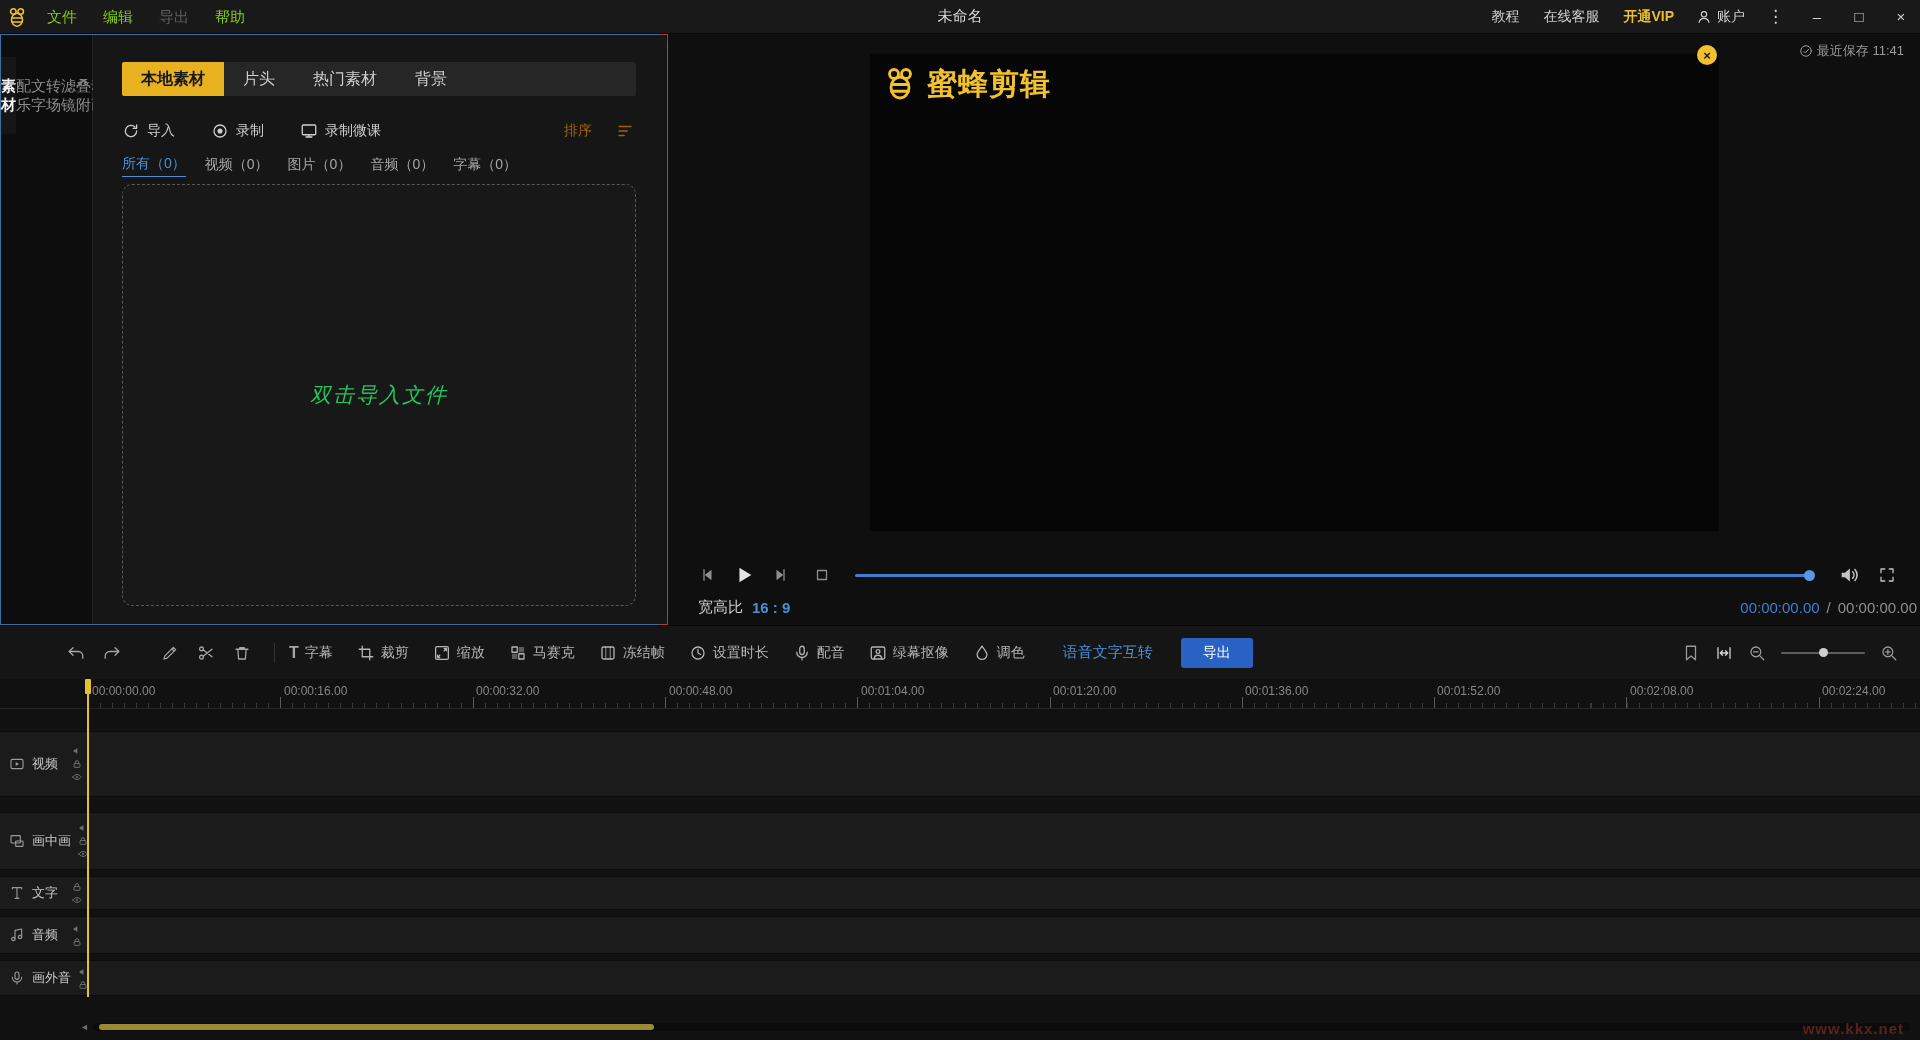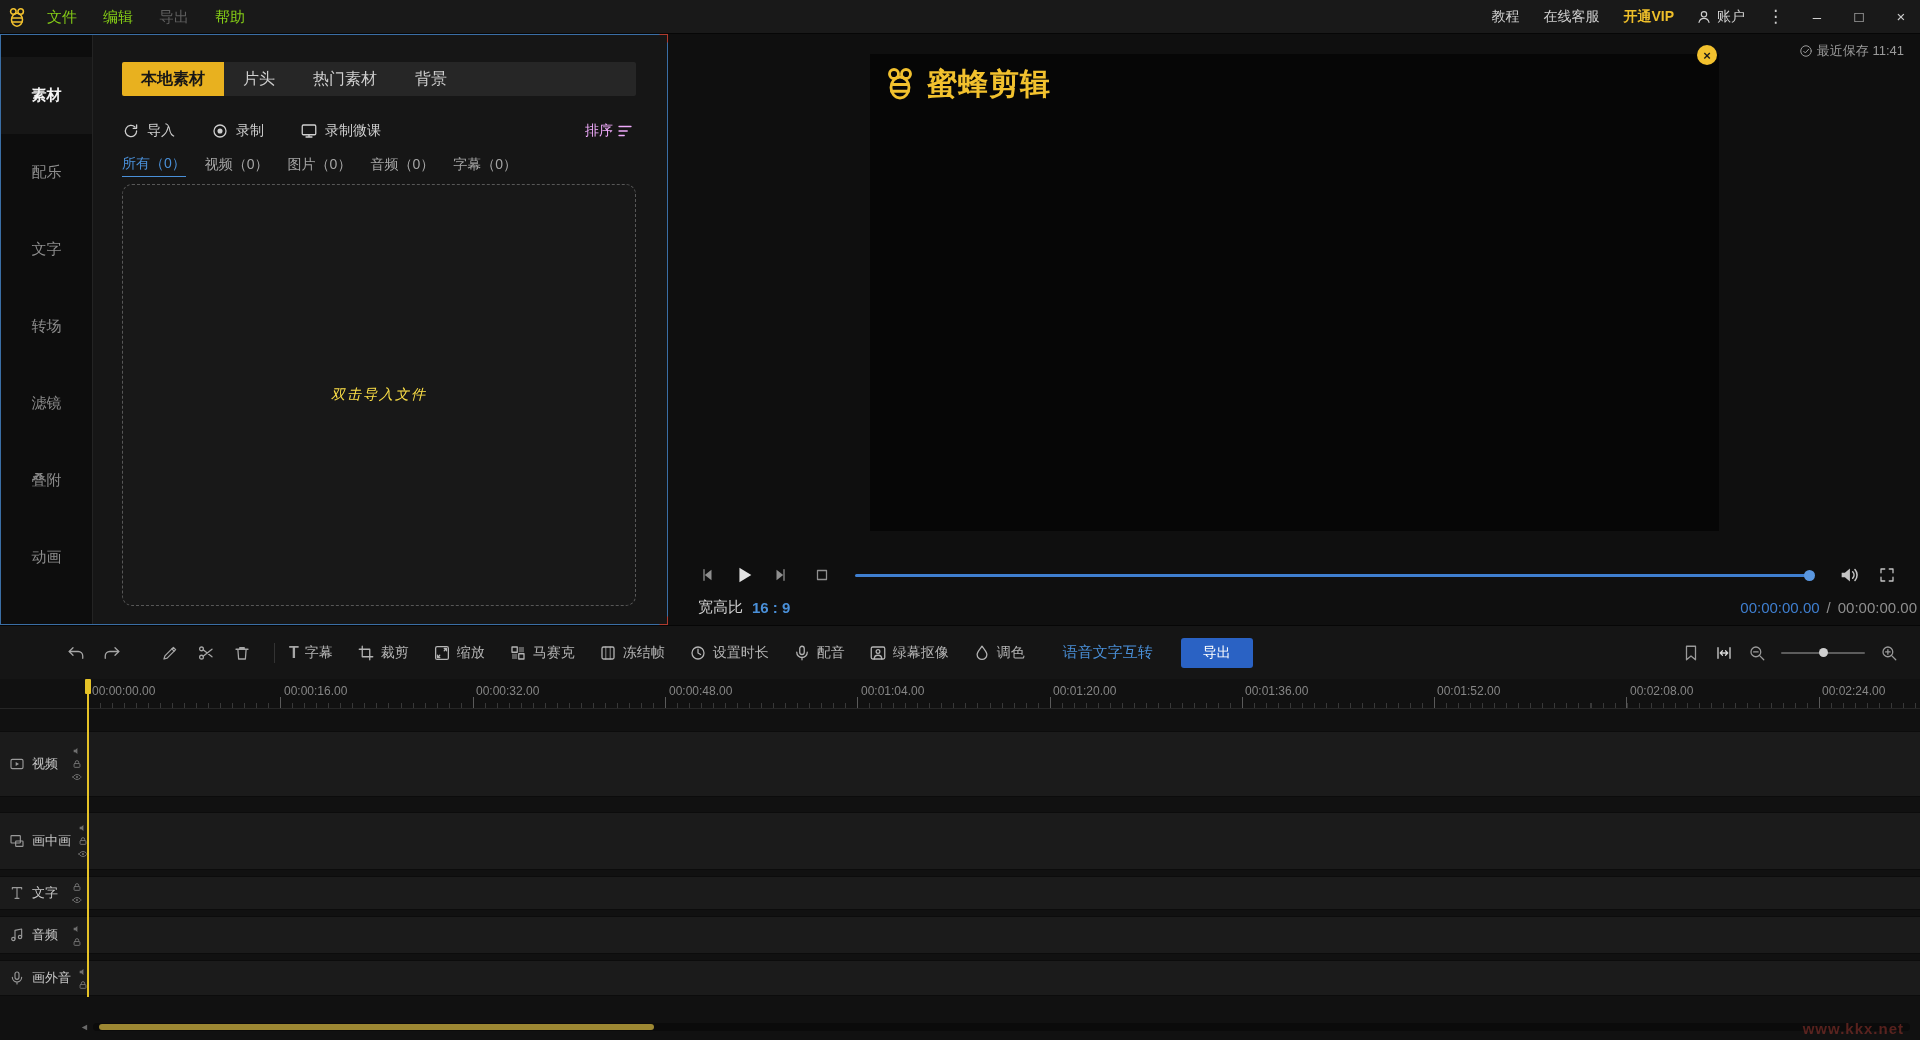--- a/index.html
+++ b/index.html
@@ -17,36 +17,36 @@
   .tb-link{font-size:14px;color:#cfcfcf;padding:0 10px}
   .tb-vip{font-size:14px;color:#efbf2a;padding:0 10px;font-weight:bold}
   .tb-account{display:flex;align-items:center;gap:5px;font-size:14px;color:#cfcfcf;padding:0 8px}
   .tb-more{font-size:17px;color:#cfcfcf;padding:0 10px}
   .win-btn{width:38px;text-align:center;font-size:15px;color:#cfcfcf;line-height:34px}
 
   
   .left-panel{position:absolute;top:34px;left:0;width:668px;height:591px;border:1px solid #3a6ea5;background:#161616;display:flex;z-index:10}
   .panel-handle-top{position:absolute;top:-1px;right:-1px;width:0;height:0;border-top:9px solid #b03a2e;border-left:9px solid transparent}
   .panel-handle-bottom{position:absolute;bottom:-1px;right:-1px;width:0;height:0;border-bottom:9px solid #b03a2e;border-left:9px solid transparent}
-  .side-nav{width:92px;background:#0d0d0d;display:flex;flex-direction:column;padding-top:22px;border-right:1px solid #232323}
+  .side-nav{width:92px;background:#0d0d0d;display:flex;flex-direction:row;padding-top:22px;border-right:1px solid #232323}
   .side-item{height:77px;display:flex;align-items:center;justify-content:center;font-size:15px;color:#8d8d8d}
   .side-item.active{color:#f4f4f4;background:#161616;font-weight:bold}
 
   .media{flex:1;position:relative;padding:27px 31px 0 29px;background:#161616}
   .media-tabs{display:flex;background:#262626;height:34px;border-radius:2px;overflow:hidden;align-items:stretch}
   .media-tab{padding:0 19px;display:flex;align-items:center;font-size:16px;color:#cfcfcf}
   .media-tab.active{background:#e8b11f;color:#161616;font-weight:bold}
   .media-actions{display:flex;align-items:center;margin-top:21px;height:28px}
   .action{display:flex;align-items:center;gap:7px;margin-right:36px;font-size:14px;color:#cfcfcf}
-  .action-sort{margin-left:auto;margin-right:2px;display:flex;align-items:center;gap:3px;font-size:14px;color:#f0abfc}
+  .action-sort{margin-left:auto;margin-right:2px;display:flex;align-items:center;gap:24px;font-size:14px;color:#a16207}
   .media-filters{display:flex;gap:19px;margin-top:9px;height:24px;align-items:center;font-size:14px;color:#a6a6a6}
   .filter{padding-bottom:3px}
   .filter.active{color:#4a90d9;border-bottom:1px solid #4a90d9}
   .dropzone{margin-top:6px;height:422px;border:1px dashed #575757;border-radius:10px;display:flex;align-items:center;justify-content:center;background:#181818}
-  .dropzone-hint{font-size:14px;color:#fde047;font-style:italic;letter-spacing:2px}
+  .dropzone-hint{font-size:21px;color:#22c55e;font-style:italic;letter-spacing:2px}
 
   
   .preview{position:absolute;top:34px;left:668px;right:0;height:591px;background:#0f0f0f}
   .save-status{position:absolute;top:8px;right:16px;display:flex;align-items:center;gap:4px;font-size:13px;color:#9a9a9a}
   .video{position:absolute;left:202px;top:20px;width:849px;height:477px;background:#060606}
   .brand{position:absolute;left:12px;top:10px;display:flex;align-items:center;gap:9px;color:#f2c12e}
   .brand-text{font-size:30px;font-weight:bold;letter-spacing:1px}
   .video-close{position:absolute;left:1029px;top:11px;width:20px;height:20px;border-radius:50%;background:#f2c12e;color:#1a1a1a;font-size:13px;font-weight:bold;display:flex;align-items:center;justify-content:center;line-height:1}
   .pv-controls{position:absolute;top:522px;left:0;right:0;height:38px;display:flex;align-items:center;padding:0 24px 0 30px}
   .transport{display:flex;align-items:center;gap:17px;color:#8f8f8f}
@@ -140,20 +140,21 @@
           <ellipse cx="12" cy="15" rx="6" ry="7"></ellipse>
           <path d="M7 13h10M6.5 17.5h11"></path>
         </svg>
     </div>
     <nav class="menus">
       <span class="menu">文件</span>
       <span class="menu">编辑</span>
       <span class="menu disabled">导出</span>
       <span class="menu">帮助</span>
     </nav>
+    <div class="tb-title">未命名</div>
     <div class="tb-right">
       <span class="tb-link">教程</span>
       <span class="tb-link">在线客服</span>
       <span class="tb-vip">开通VIP</span>
       <span class="tb-account">
         <span class="tico">
             <svg class="i i16" viewBox="0 0 24 24">
               <circle cx="12" cy="8" r="4"></circle>
               <path d="M4.5 20c1-4 4-6 7.5-6s6.5 2 7.5 6"></path>
             </svg>

